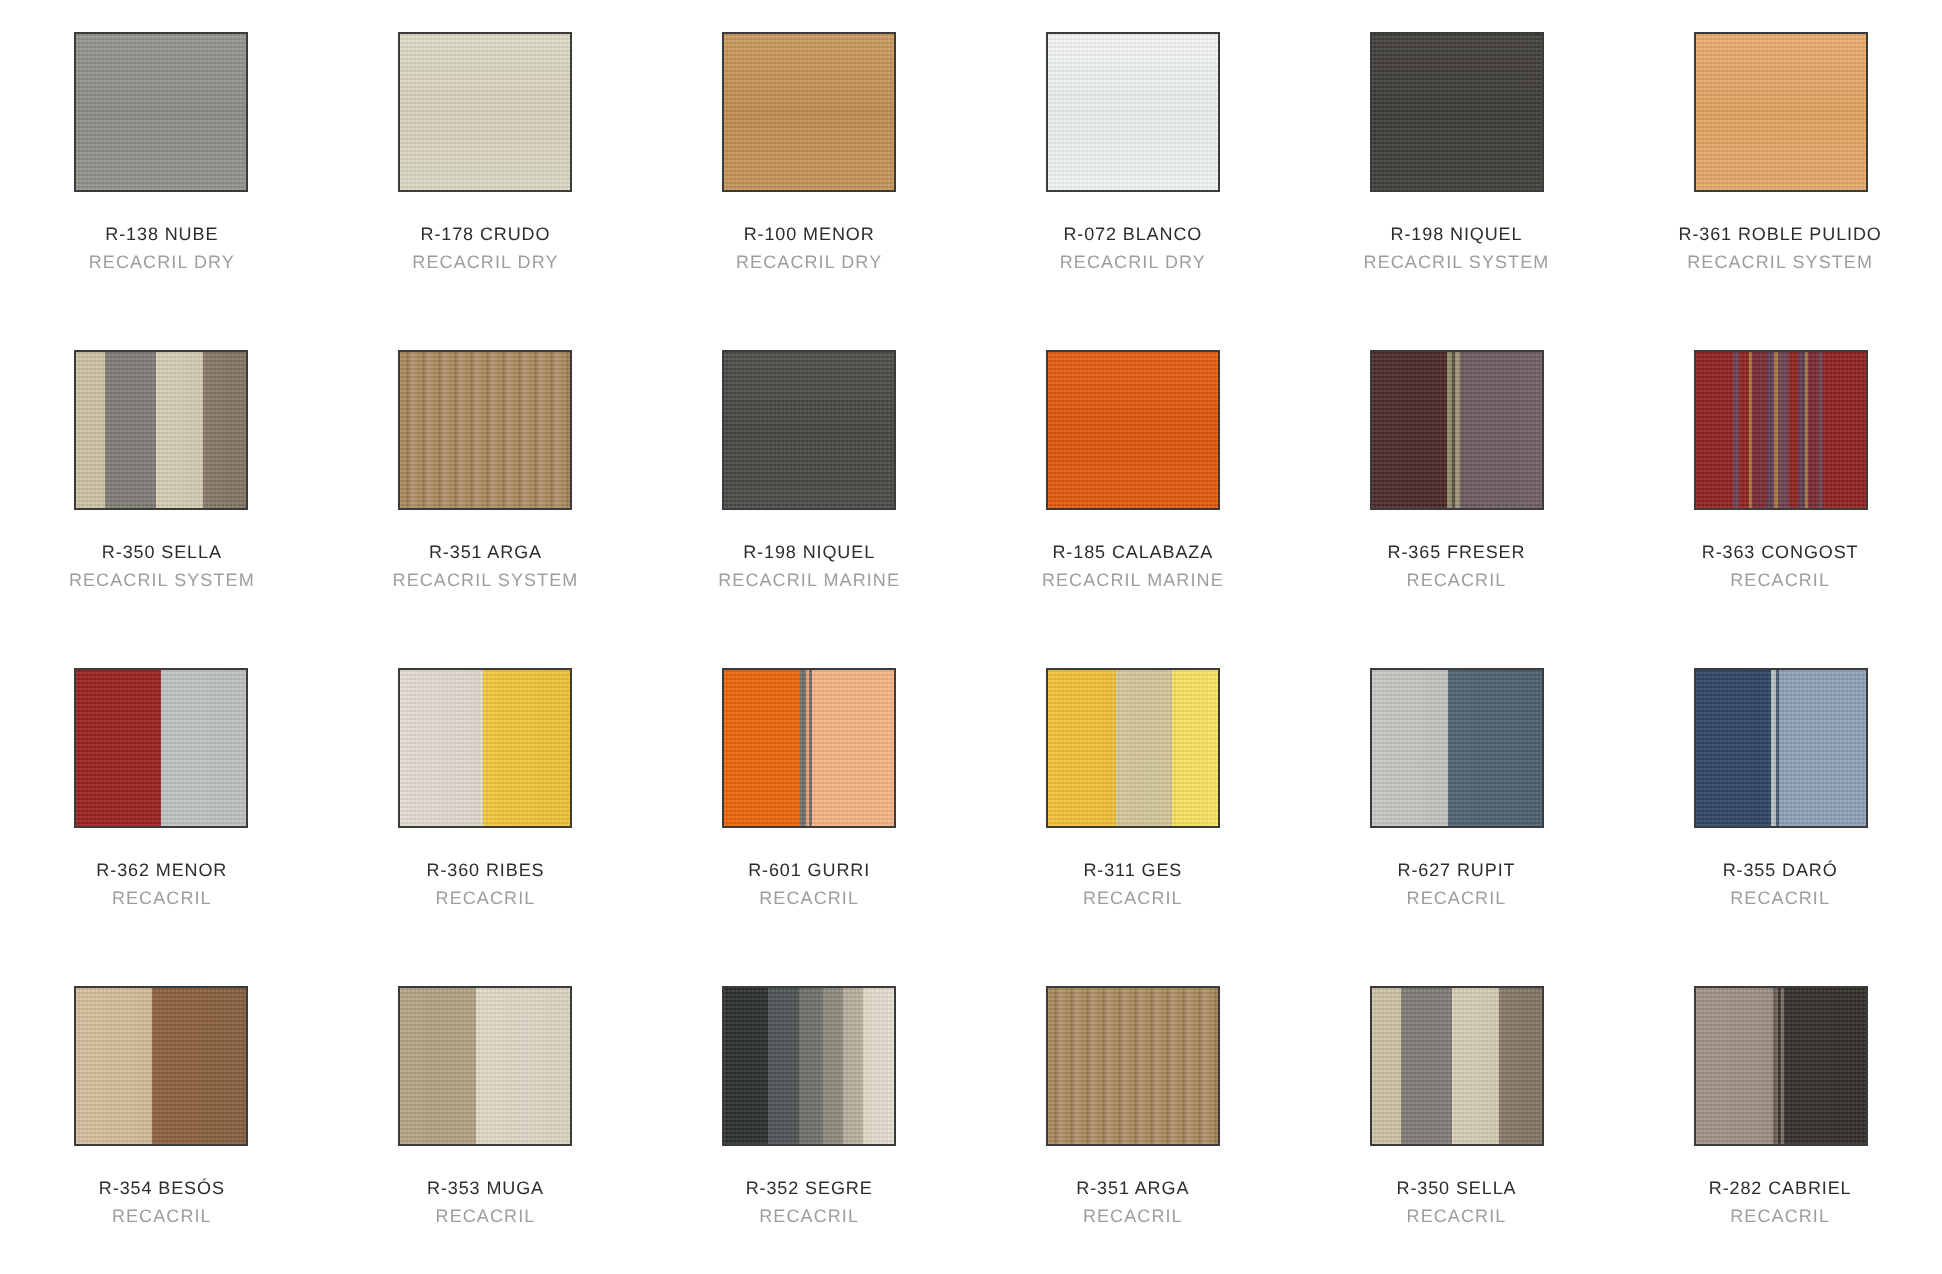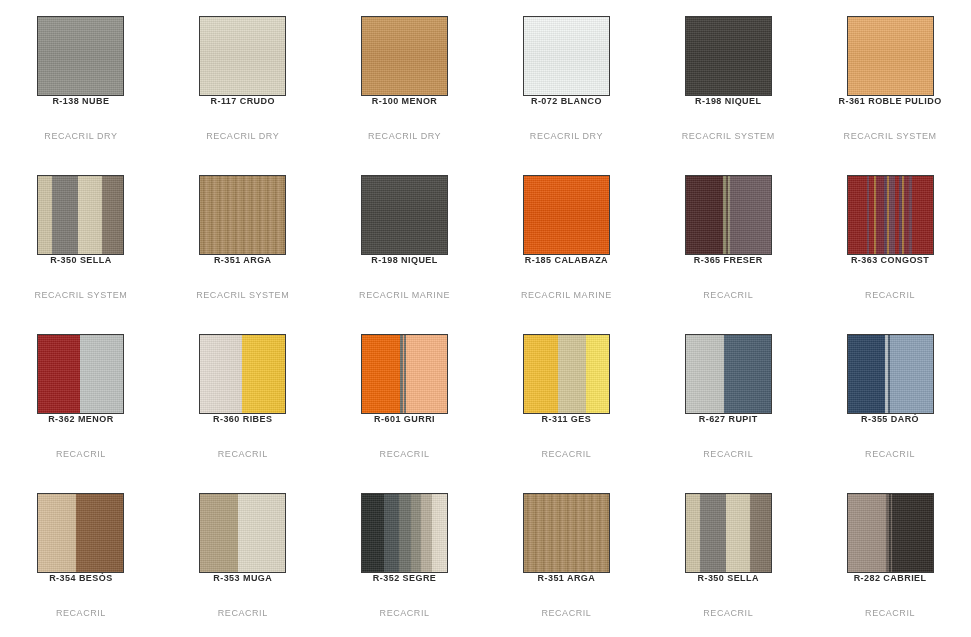--- a/index.html
+++ b/index.html
@@ -54,51 +54,51 @@
         rgba(0,0,0,0.055) 2px),
       repeating-linear-gradient(90deg,
         rgba(255,255,255,0.045) 0px,
         rgba(255,255,255,0.045) 1px,
         rgba(0,0,0,0.035) 1px,
         rgba(0,0,0,0.035) 2px);
     opacity: 0.9;
   }
 
   .swatch-title {
-    margin-top: 0;
+    margin-top: 16px;
     font-size: 9px;
-    font-weight: bold;
+    font-weight: normal;
     letter-spacing: 0.45px;
     color: #2c2c2c;
     text-align: center;
     white-space: nowrap;
   }
 
   .swatch-collection {
-    margin-top: 25px;
+    margin-top: 4px;
     font-size: 9px;
     font-weight: normal;
     letter-spacing: 0.55px;
     color: #9d9d9d;
     text-align: center;
     white-space: nowrap;
   }
 </style>
 </head>
 <body>
 
 <main id="swatch-grid">
     <div class="swatch-cell">
       <div class="swatch-chip" style="background: linear-gradient(rgb(149, 149, 142) 0%, rgb(141, 141, 134) 50%, rgb(147, 147, 140) 100%); border-color: rgb(59, 59, 59);"></div>
       <div class="swatch-title">R-138 NUBE</div>
       <div class="swatch-collection">RECACRIL DRY</div>
     </div>
     <div class="swatch-cell">
       <div class="swatch-chip" style="background: linear-gradient(rgb(223, 218, 200) 0%, rgb(214, 208, 189) 50%, rgb(220, 215, 196) 100%); border-color: rgb(59, 59, 59);"></div>
-      <div class="swatch-title">R-117 CRUDO</div>
+      <div class="swatch-title">R-178 CRUDO</div>
       <div class="swatch-collection">RECACRIL DRY</div>
     </div>
     <div class="swatch-cell">
       <div class="swatch-chip" style="background: linear-gradient(rgb(202, 154, 95) 0%, rgb(192, 141, 82) 50%, rgb(199, 149, 89) 100%); border-color: rgb(59, 59, 59);"></div>
       <div class="swatch-title">R-100 MENOR</div>
       <div class="swatch-collection">RECACRIL DRY</div>
     </div>
     <div class="swatch-cell">
       <div class="swatch-chip" style="background: linear-gradient(rgb(243, 246, 244) 0%, rgb(234, 238, 236) 50%, rgb(240, 244, 242) 100%); border-color: rgb(59, 59, 59);"></div>
       <div class="swatch-title">R-072 BLANCO</div>

